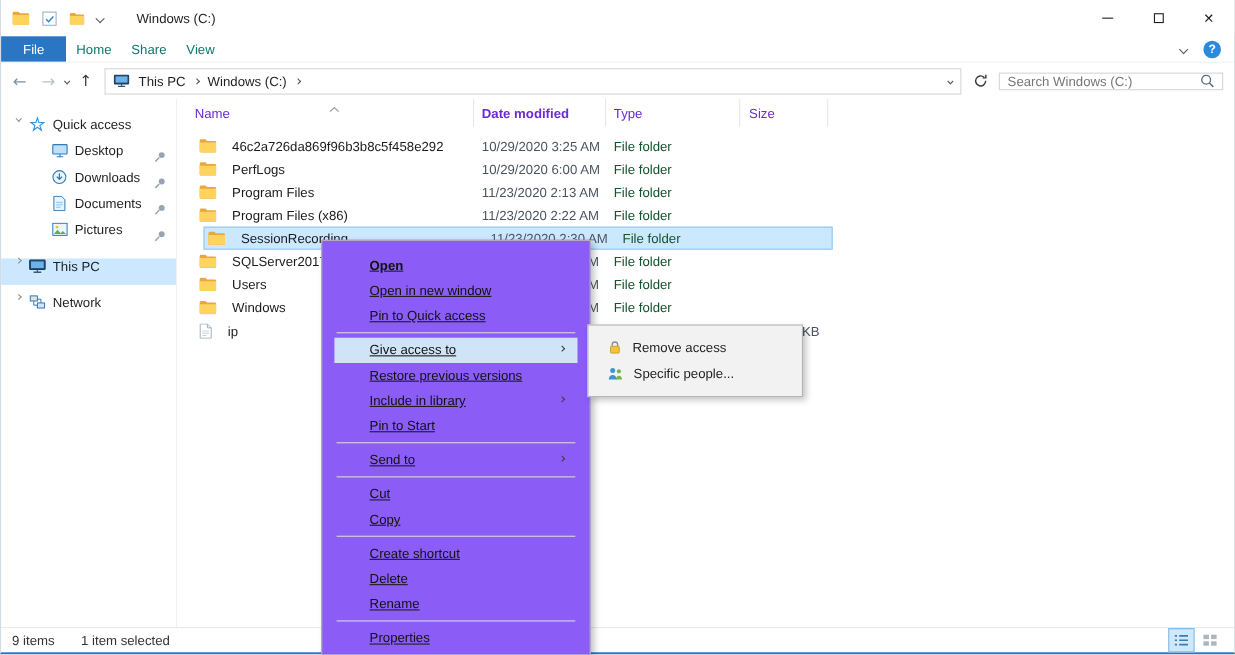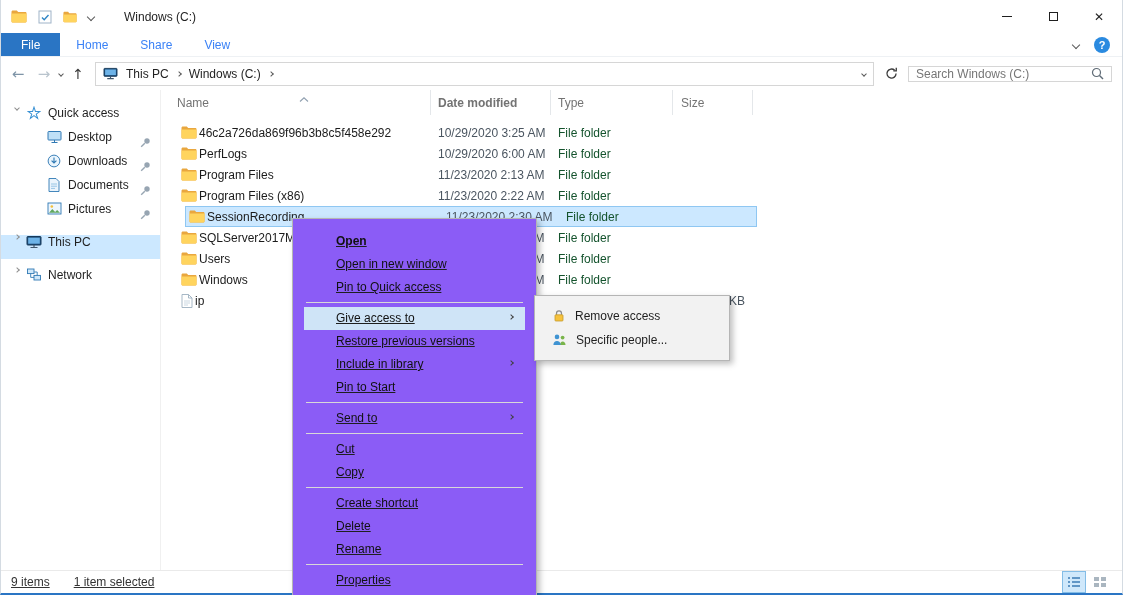--- a/index.html
+++ b/index.html
@@ -13,21 +13,21 @@
   .icon{display:inline-flex;align-items:center;justify-content:center;flex:none;}
   .title{margin-left:30px;}
   .win-controls{margin-left:auto;display:flex;height:100%;}
   .win-btn{width:46px;display:flex;align-items:center;justify-content:center;}
   .glyph-min{width:10px;height:1px;background:#1f1f1f;display:block;}
   .glyph-max{width:9px;height:9px;border:1px solid #1f1f1f;display:block;}
   .glyph-close{font-size:12px;font-family:"DejaVu Sans",sans-serif;}
 
   
   .ribbon{height:24px;display:flex;align-items:stretch;flex:none;border-bottom:1px solid #eef1f4;}
-  .tab{display:flex;align-items:center;padding:0 16px;color:#3b82f6;}
+  .tab{display:flex;align-items:center;padding:0 9px;color:#0f766e;}
   .tab.file{background:#2a75c4;color:#fff;padding:0 20px;}
   .ribbon-right{margin-left:auto;display:flex;align-items:center;gap:15px;padding-right:12px;}
   .chev{display:inline-block;width:6px;height:6px;border-right:1.4px solid #5a5a5a;border-bottom:1.4px solid #5a5a5a;transform:rotate(45deg);flex:none;}
   .chev.right{transform:rotate(-45deg);}
   .chev.tiny{width:4px;height:4px;}
   .help-btn{width:16px;height:16px;border-radius:50%;background:#2a8ae0;color:#fff;display:flex;align-items:center;justify-content:center;font-size:11px;font-weight:bold;}
 
   
   .toolbar{height:33px;display:flex;align-items:center;flex:none;padding:0 10px 0 6px;gap:6px;}
   .nav-btns{display:flex;align-items:center;gap:4px;}
@@ -49,48 +49,48 @@
   .sb-item .expander{width:16px;display:flex;justify-content:center;align-items:center;}
   .sb-item .expander .chev{border-color:#8f8f8f;}
   .sb-item .sb-icon{width:18px;display:inline-flex;justify-content:center;}
   .sb-item .lbl{margin-left:5px;}
   .sb-item.lvl1{padding-left:44px;}
   .pin-wrap{position:absolute;right:9px;top:7px;display:inline-flex;}
   .sb-item.selected{background:#cce8ff;}
   .sb-item.gap{margin-top:9px;}
 
   .filepane{flex:1;position:relative;min-width:0;}
-  .list-header{display:flex;height:25px;align-items:center;padding-left:16px;position:relative;color:#737373;}
+  .list-header{display:flex;height:25px;align-items:center;padding-left:16px;position:relative;color:#6d28d9;}
   .hcol{height:100%;display:flex;align-items:center;border-right:1px solid #e4e7ea;padding-left:7px;}
   .hcol.name{width:254px;padding-left:0;}
   .hcol.date{width:120px;font-weight:bold;}
   .hcol.type{width:122px;}
   .hcol.size{width:80px;padding-left:8px;}
   .sort-caret{position:absolute;left:138px;top:1px;}
   .list-body{padding-top:7px;}
   .frow{display:flex;align-items:center;height:21px;margin-left:16px;width:572px;}
   .frow.selected{background:#cce8ff;outline:1px solid #8fc7f2;outline-offset:-1px;margin-left:24px;}
   .cell{height:100%;display:flex;align-items:center;white-space:nowrap;overflow:hidden;}
-  .cell.name{width:254px;padding-left:4px;gap:2px;color:#1b1b1b;}
+  .cell.name{width:254px;padding-left:4px;gap:14px;color:#1b1b1b;}
   .cell.date{width:120px;padding-left:7px;color:#4a5560;}
   .cell.type{width:122px;padding-left:7px;color:#14532d;}
   .cell.size{width:76px;justify-content:flex-end;padding-right:4px;color:#4a5560;}
 
   
   .ctx-menu{position:absolute;left:291px;top:218px;width:245px;background:#8b5cf6;border:1px solid #b5b5b5;box-shadow:3px 3px 6px rgba(0,0,0,.25);padding:11px;z-index:10;text-decoration:underline;}
   .mi{height:23px;line-height:23px;padding-left:32px;position:relative;color:#111;white-space:nowrap;}
   .mi.bold{font-weight:bold;}
   .mi.hl{background:#cfe4f7;}
   .mi-arrow{position:absolute;right:12px;top:8px;border-color:#404040 !important;}
   .sep{height:1px;background:#d8d8d8;margin:3px 2px 4px;}
   .ctx-submenu{position:absolute;left:533px;top:295px;width:196px;background:#f2f2f2;border:1px solid #b5b5b5;box-shadow:3px 3px 6px rgba(0,0,0,.25);padding:8px;z-index:11;}
   .smi{height:24px;display:flex;align-items:center;padding:0 9px;gap:9px;white-space:nowrap;}
 
   
-  .statusbar{height:23px;flex:none;display:flex;align-items:center;padding:0 10px;border-top:1px solid #eaeaea;color:#333;text-decoration:underline;}
+  .statusbar{height:23px;flex:none;display:flex;align-items:center;padding:0 10px;border-top:1px solid #eaeaea;color:#333;}
   .status-sel{margin-left:24px;}
   .view-toggles{margin-left:auto;display:flex;height:100%;align-items:stretch;gap:2px;}
   .vt{width:24px;display:flex;align-items:center;justify-content:center;}
   .vt.active{background:#cfe8fb;box-shadow:inset 0 0 0 1px #84bde6;}
 </style>
 </head>
 <body>
 
 <div class="window">
 

